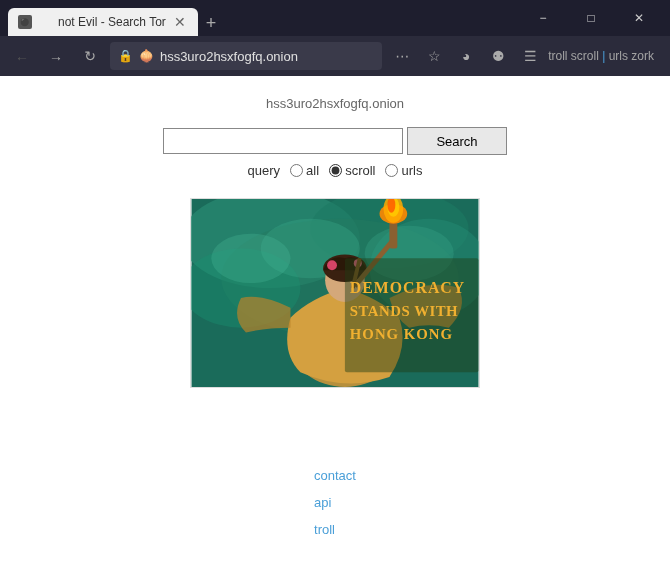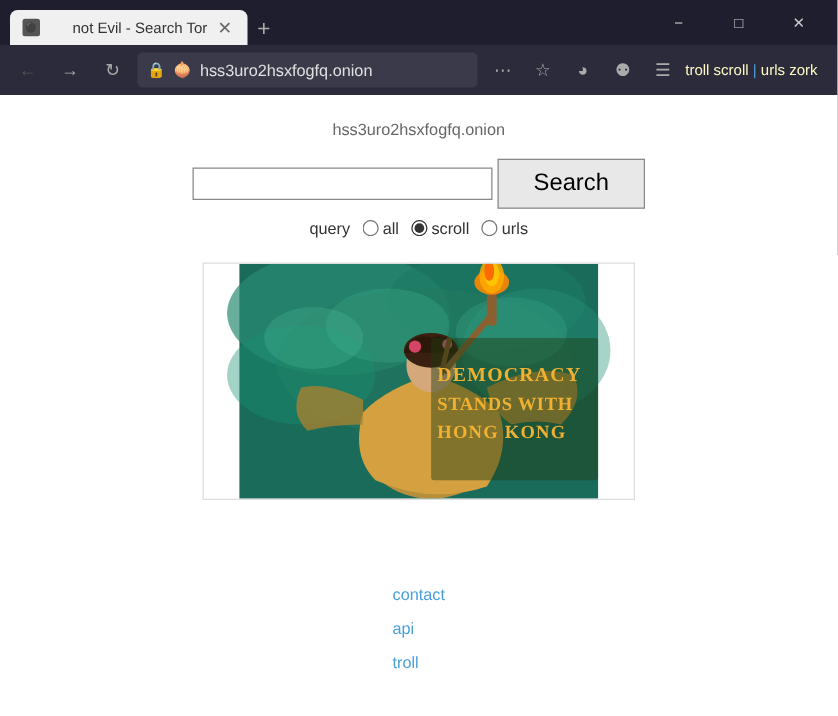--- a/index.html
+++ b/index.html
@@ -157,21 +157,21 @@
       align-items: center;
       justify-content: center;
     }
     .troll-links {
       color: #4a9fd8;
       font-size: 12px;
       margin-right: 8px;
       white-space: nowrap;
     }
     .troll-links a {
-      color: #fef9c3;
+      color: #a3a3a3;
       text-decoration: none;
     }
 
     
     .page-content {
       flex: 1;
       background: #ffffff;
       display: flex;
       flex-direction: column;
       align-items: center;
@@ -199,25 +199,25 @@
     }
     .search-input {
       width: 240px;
       height: 26px;
       border: 1px solid #888;
       padding: 0 6px;
       font-size: 13px;
       outline: none;
     }
     .search-btn {
-      height: 40px;
+      height: 28px;
       padding: 0 28px;
       background: #e8e8e8;
       border: 1px solid #888;
-      font-size: 19px;
+      font-size: 13px;
       cursor: pointer;
     }
     .filter-row {
       display: flex;
       gap: 10px;
       font-size: 13px;
       color: #333;
       margin-bottom: 20px;
     }
     .filter-row label {
@@ -225,21 +225,21 @@
       align-items: center;
       gap: 3px;
       cursor: pointer;
     }
     .filter-row input[type="radio"] {
       accent-color: #333;
     }
 
     
     .poster-container {
-      width: 346px;
+      width: 290px;
       height: 190px;
       overflow: hidden;
       position: relative;
       border: 1px solid #ddd;
     }
     .poster-svg {
       width: 100%;
       height: 100%;
     }
 

